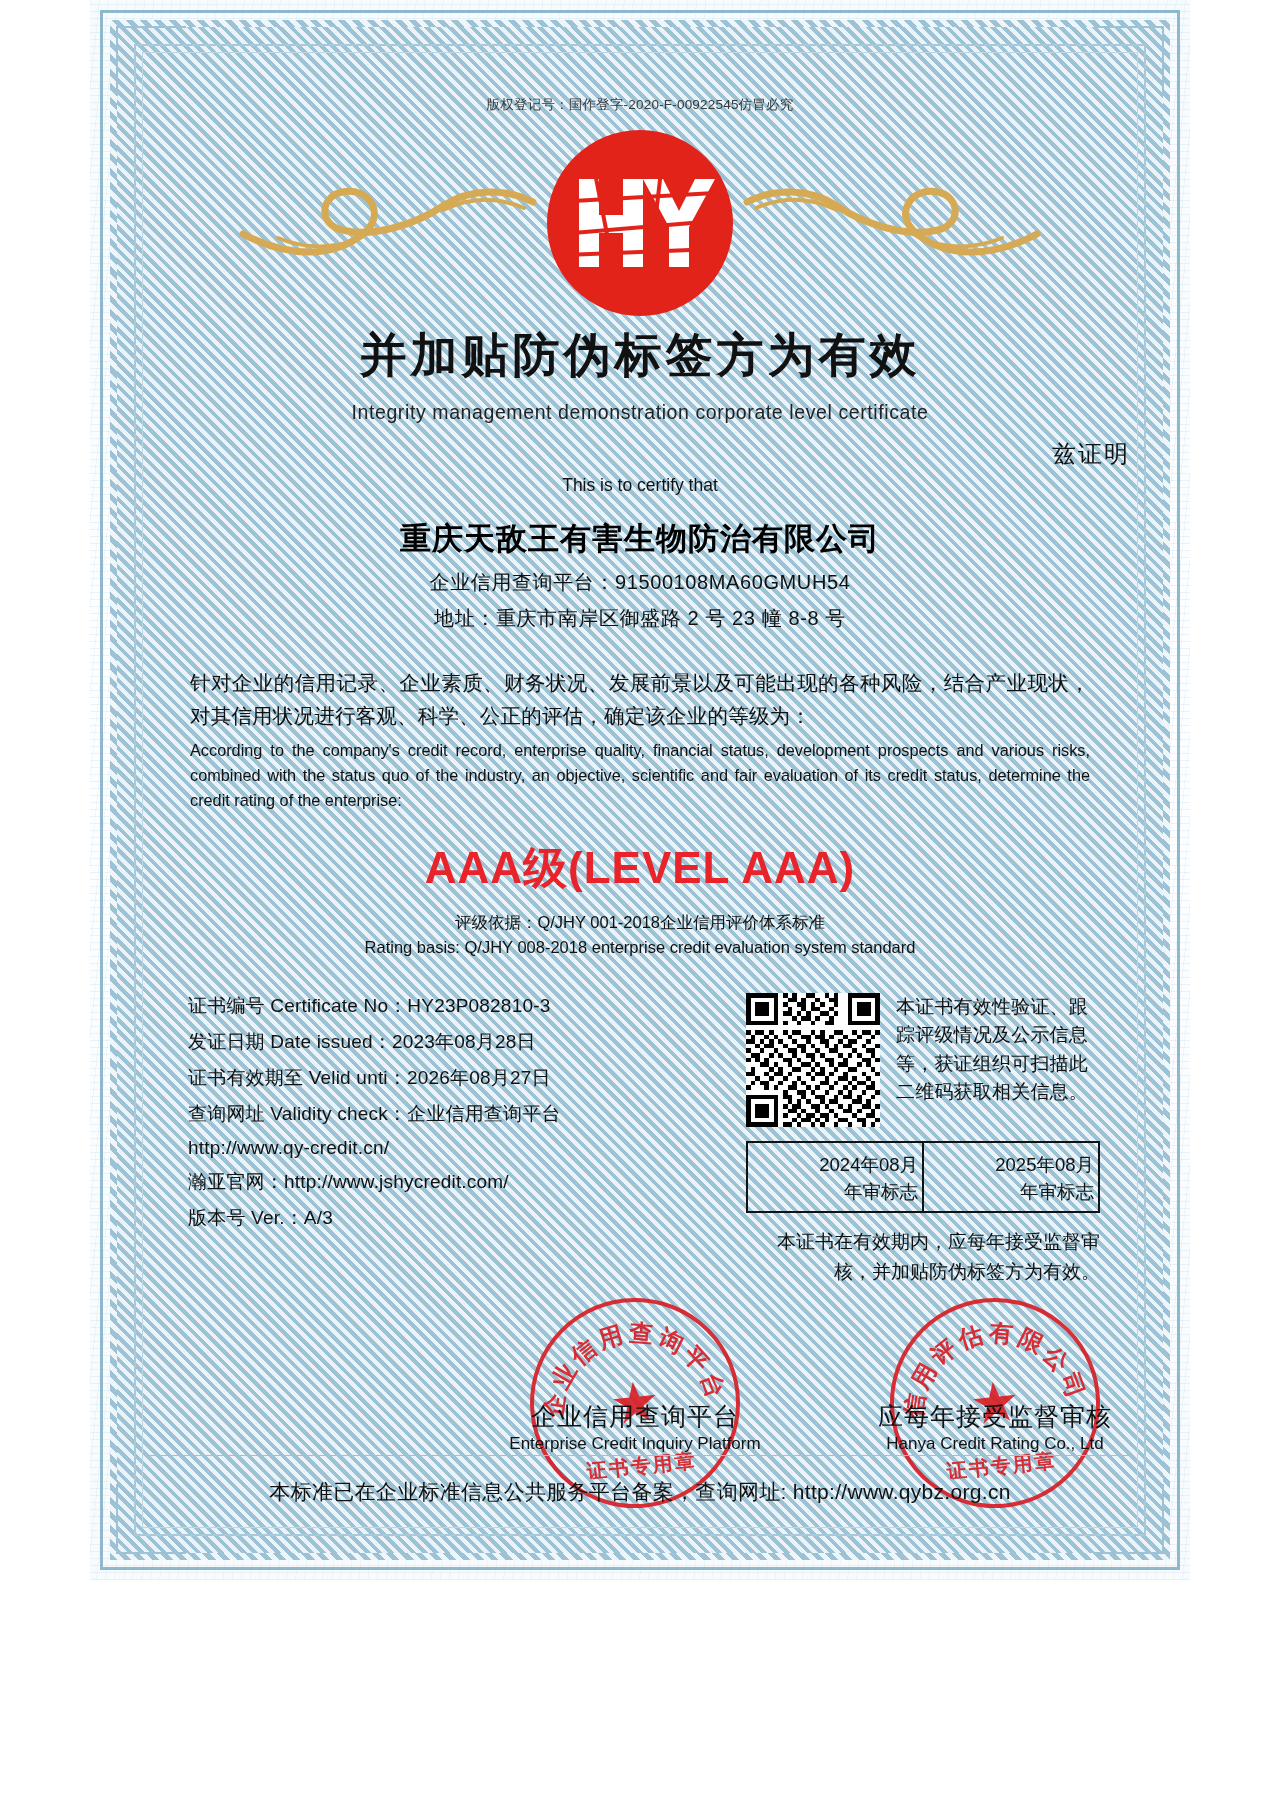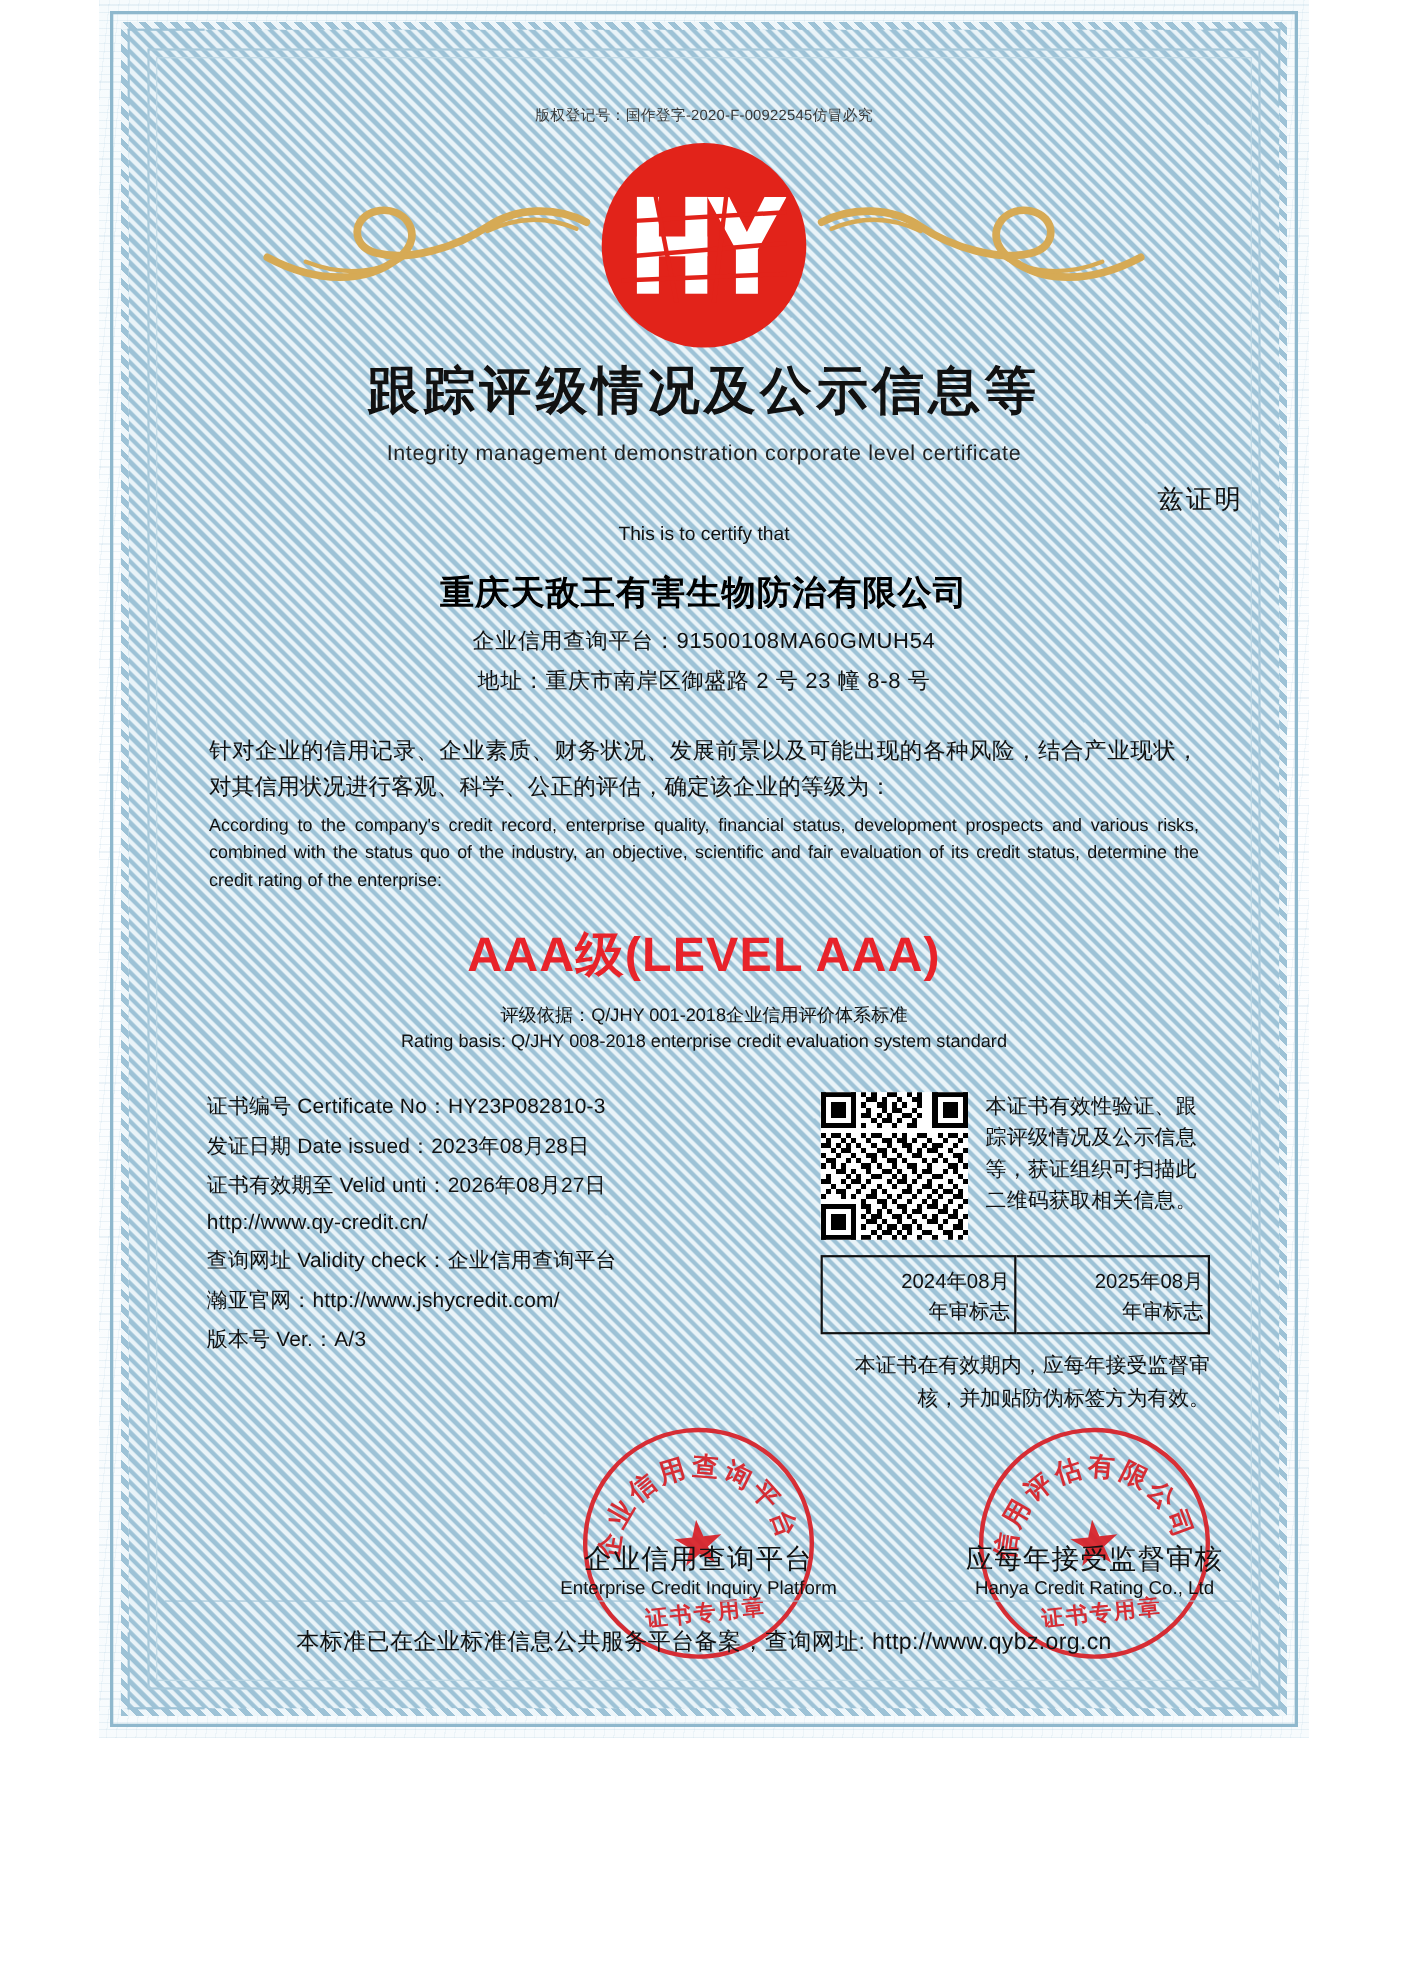--- a/index.html
+++ b/index.html
@@ -319,21 +319,21 @@
             <line x1="8" y1="38" x2="150" y2="30"></line>
             <line x1="8" y1="70" x2="150" y2="58"></line>
             <line x1="30" y1="10" x2="50" y2="112"></line>
             <line x1="96" y1="8" x2="84" y2="112"></line>
             <line x1="0" y1="92" x2="150" y2="86"></line>
           </g>
         </svg>
       </div>
     </div>
 
-    <div class="title-cn">跟踪评级情况及公示信息等</div>
+    <div class="title-cn">并加贴防伪标签方为有效</div>
     <div class="title-en">Integrity management demonstration corporate level certificate</div>
 
     <div class="certify-cn">兹证明</div>
     <div class="certify-en">This is to certify that</div>
 
     <div class="company">重庆天敌王有害生物防治有限公司</div>
     <div class="code-line">企业信用查询平台：91500108MA60GMUH54</div>
     <div class="addr-line">地址：重庆市南岸区御盛路 2 号 23 幢 8-8 号</div>
 
     <div class="para">
@@ -343,22 +343,22 @@
 
     <div class="level">AAA级(LEVEL AAA)</div>
     <div class="basis-cn">评级依据：Q/JHY 001-2018企业信用评价体系标准</div>
     <div class="basis-en">Rating basis: Q/JHY 008-2018 enterprise credit evaluation system standard</div>
 
     <div class="lower">
       <div class="details">
         <div class="det-line">证书编号 Certificate No：HY23P082810-3</div>
         <div class="det-line">发证日期 Date issued：2023年08月28日</div>
         <div class="det-line">证书有效期至 Velid unti：2026年08月27日</div>
+        <div class="det-line">查询网址 Validity check：企业信用查询平台</div>
         <div class="det-line">http://www.qy-credit.cn/</div>
-        <div class="det-line">查询网址 Validity check：企业信用查询平台</div>
         <div class="det-line">瀚亚官网：http://www.jshycredit.com/</div>
         <div class="det-line">版本号 Ver.：A/3</div>
       </div>
 
       <div class="right-col">
         <div class="qr-row">
           <div class="qr">
             <svg width="134" height="134" viewBox="0 0 29 29" shape-rendering="crispEdges">
               <rect width="29" height="29" fill="#ffffff"></rect>
               <g fill="#000000">

